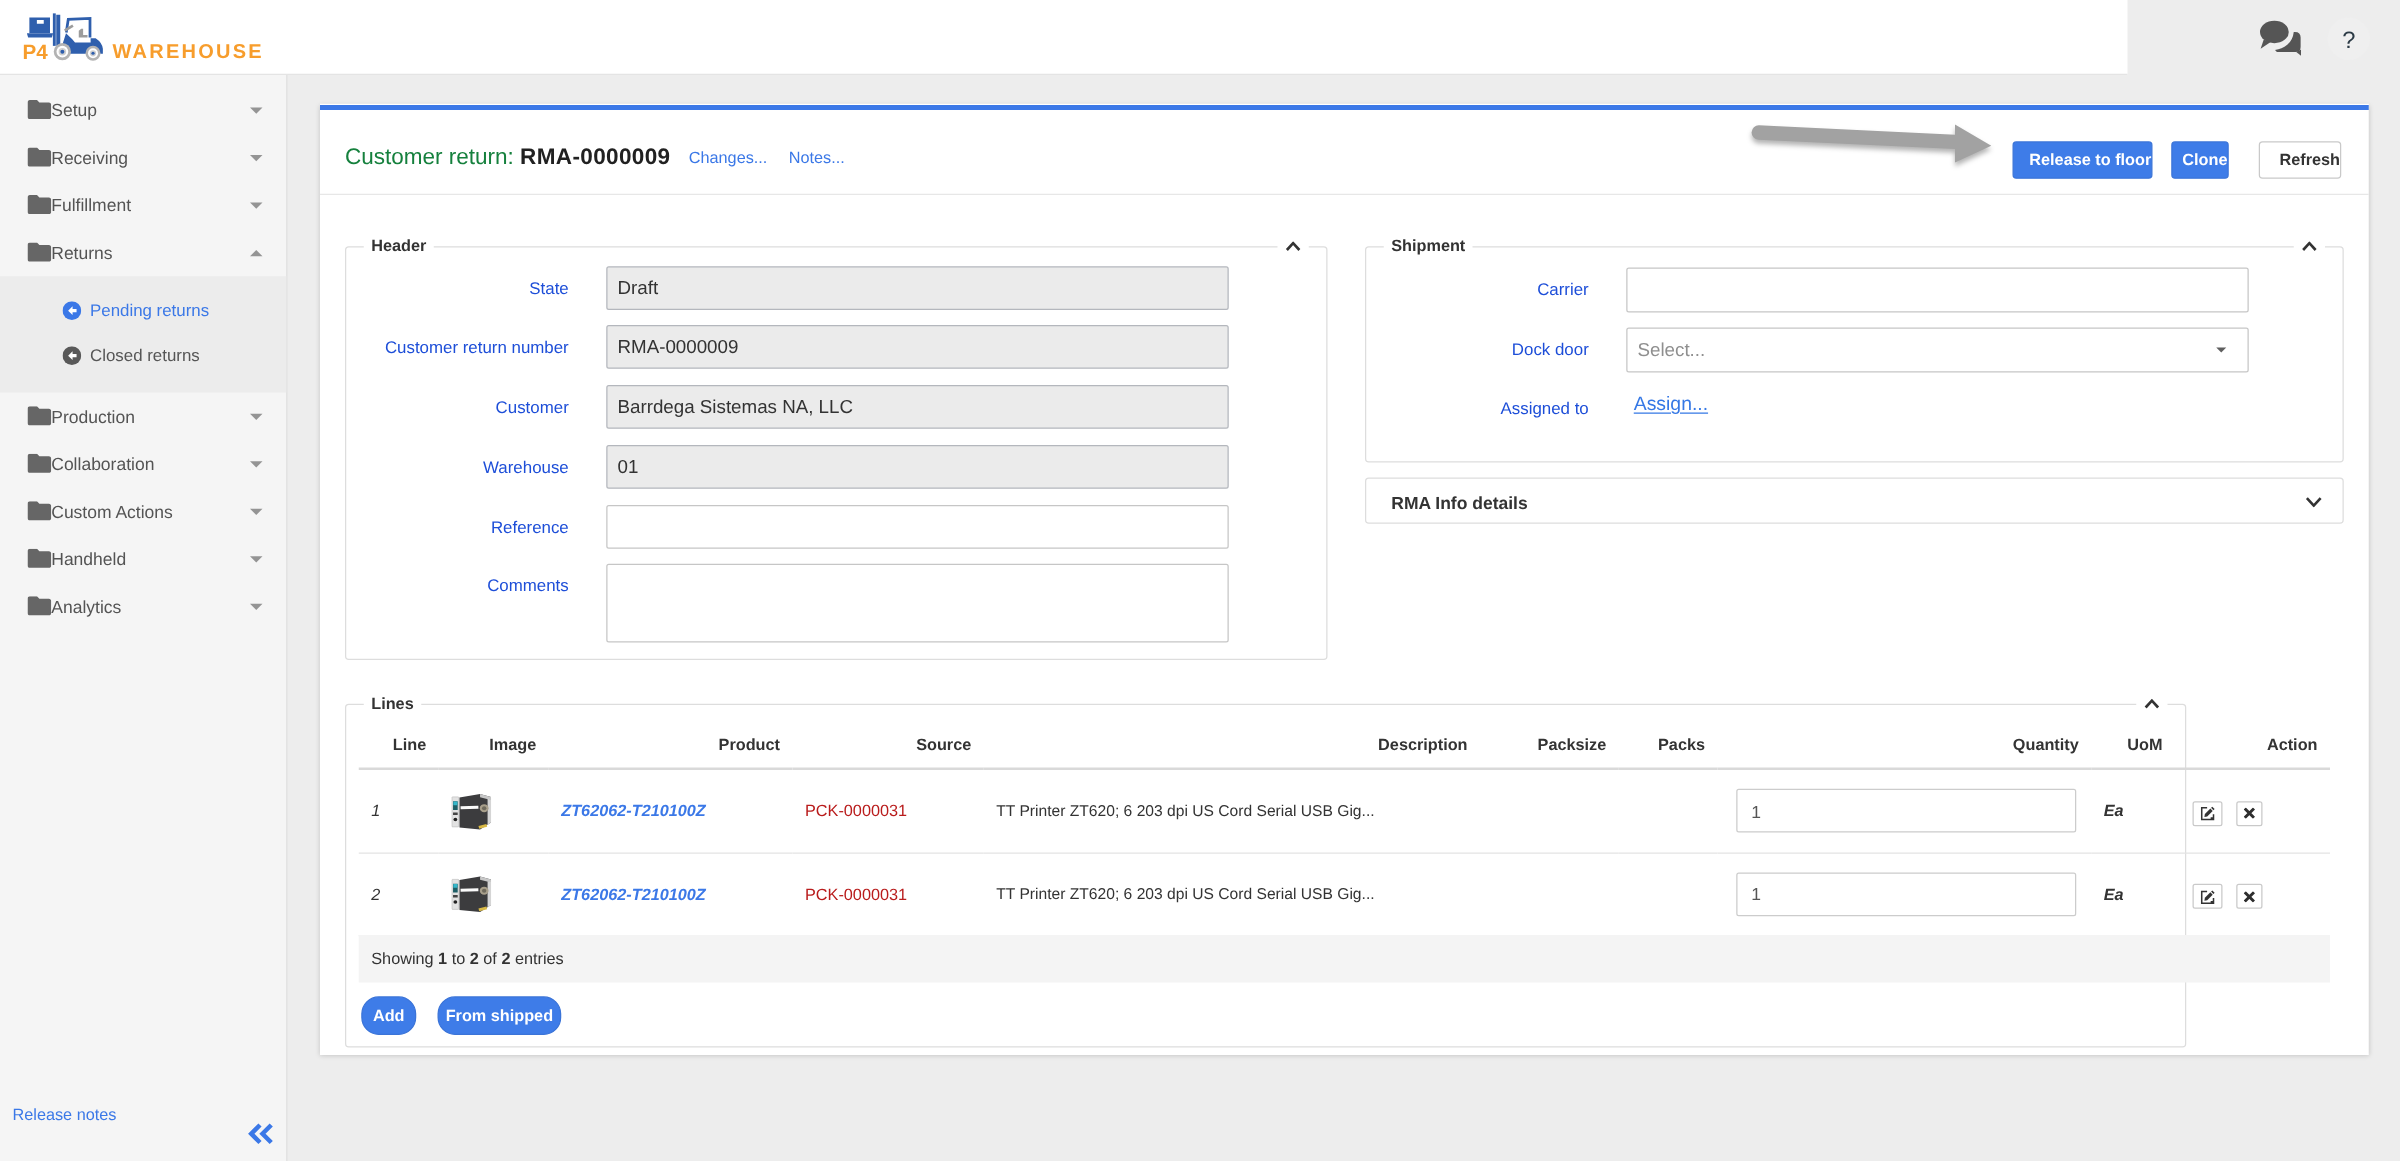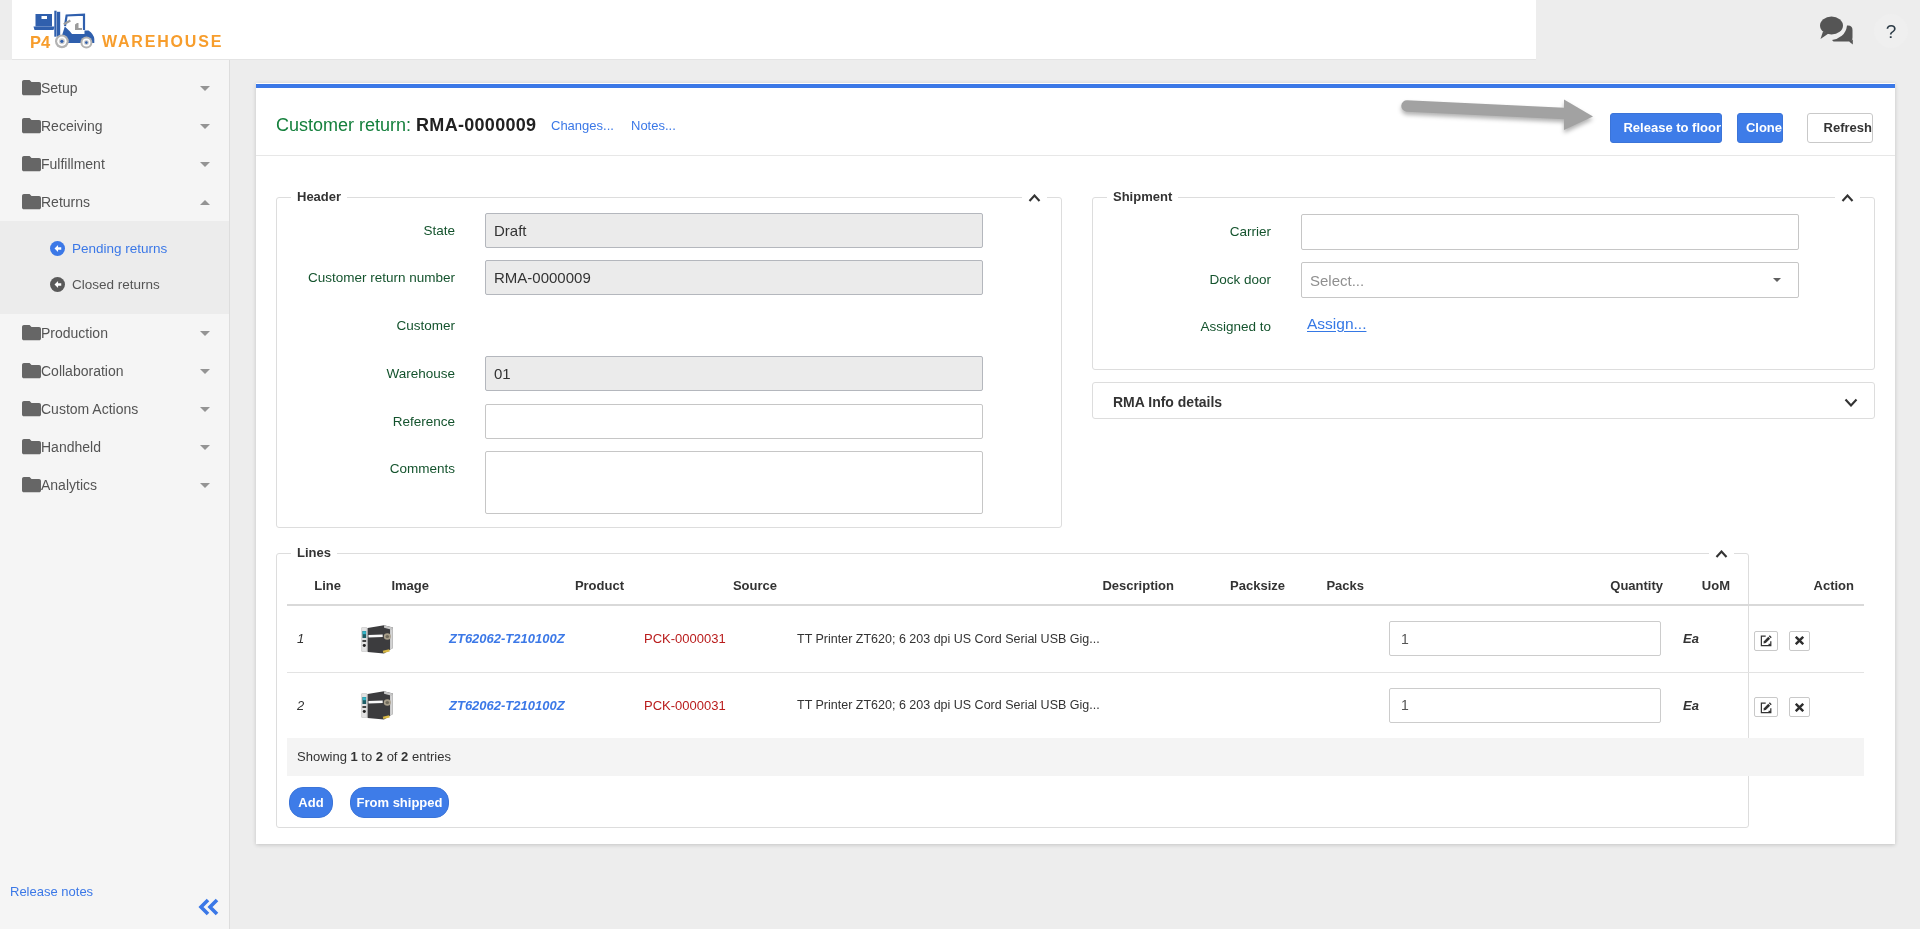--- a/index.html
+++ b/index.html
@@ -1,20 +1,20 @@
 <!DOCTYPE html>
 <html><head>
 <meta charset="utf-8">
 <style>
 * { margin:0; padding:0; box-sizing:border-box; }
 html,body { width:1920px; height:929px; overflow:hidden; }
 body { font-family:"Liberation Sans", sans-serif; background:#ededed; position:relative; }
 
 
-#topbar { position:absolute; left:12px; top:0; width:1524px; height:60px; background:#fff; border-bottom:1px solid #e4e4e4; z-index:5; }
+#topbar { position:absolute; left:0; top:0; width:1702px; height:60px; background:#fff; border-bottom:1px solid #e4e4e4; z-index:5; }
 #logo { position:absolute; left:16px; top:6px; }
 #brand { position:absolute; left:90px; top:33px; font-size:16px; font-weight:bold; color:#f79d2c; letter-spacing:1.8px; }
 #chatic { position:absolute; left:1807px; top:15px; }
 #helpc { position:absolute; left:1862px; top:14px; width:34px; height:34px; border-radius:50%; background:#efefef; }
 
 
 #sidebar { position:absolute; left:0; top:60px; width:230px; height:869px; background:#f5f5f5; border-right:1px solid #ddd; }
 .mitem { position:relative; height:38px; display:flex; align-items:center; color:#545454; font-size:14px; }
 .mitem .fico { margin-left:22px; width:19px; height:38px; display:flex; align-items:center; }
 .mitem .mtxt { }
@@ -40,22 +40,22 @@
 .btn.blue { background:#3e7ce8; color:#fff; border:1px solid #3b74d8; }
 .btn.white { background:#fff; color:#333; border:1px solid #c9c9c9; }
 #bigarrow { position:absolute; left:1142px; top:13px; }
 
 
 .fs { position:absolute; border:1px solid #ddd; border-radius:3px; background:#fff; }
 .fs .leg { position:absolute; left:14px; top:-9px; background:#fff; padding:0 6px; font-size:13px; font-weight:bold; color:#333; line-height:15px; }
 .fs-chev { position:absolute; top:-5px; background:#fff; padding:0 6px; line-height:8px; }
 #fs-header { left:20px; top:114px; width:786px; height:331px; }
 #fs-ship { left:836px; top:114px; width:783px; height:173px; }
-#fs-lines { left:20px; top:470px; width:1473px; height:275px;padding-left:36px; }
-.flabel { position:absolute; left:0; width:178px; text-align:right; font-size:13.5px; color:#14532d; }
+#fs-lines { left:20px; top:480px; width:1473px; height:275px;padding-left:36px; }
+.flabel { position:absolute; left:0; width:178px; text-align:right; font-size:13.5px; color:#1d4ed8; }
 .finput { position:absolute; left:208px; width:498px; height:35px; border:1px solid #bbb; border-radius:2px; font-size:15px; color:#333; padding:0 8px; display:flex; align-items:center; }
 .finput.gray { background:#ebebeb; border-color:#b4b7bd; }
 .finput.white { background:#fff; border-color:#c6c6c6; }
 .ph { color:#8f8f8f; }
 .selcaret { position:absolute; right:17px; top:15px; width:0; height:0; border-left:4.5px solid transparent; border-right:4.5px solid transparent; border-top:4.5px solid #5f5f5f; }
 
 
 #rmapanel { position:absolute; left:836px; top:299px; width:783px; height:37px; border:1px solid #ddd; border-radius:3px; background:#fff; }
 #rmapanel .rtxt { position:absolute; left:20px; top:11px; font-size:14px; font-weight:bold; color:#333; }
 
@@ -237,20 +237,21 @@
   <div class="fs" id="fs-header">
     <span class="leg">Header</span>
     <span class="fs-chev" style="right:14px;"><svg width="13" height="8" viewBox="0 0 13 8">
           <path d="M1.5 7 L6.5 1.5 L11.5 7" stroke="#333" stroke-width="2.1" fill="none"></path>
         </svg></span>
     <div class="flabel" style="top:25px;">State</div>
       <div class="finput gray" style="top:15px;">Draft</div>
     <div class="flabel" style="top:72px;">Customer return number</div>
       <div class="finput gray" style="top:62px;">RMA-0000009</div>
     <div class="flabel" style="top:120px;">Customer</div>
+      <div class="finput gray" style="top:110px;">Barrdega Sistemas NA, LLC</div>
     <div class="flabel" style="top:168px;">Warehouse</div>
       <div class="finput gray" style="top:158px;">01</div>
     <div class="flabel" style="top:216px;">Reference</div>
       <div class="finput white" style="top:206px;"></div>
     <div class="flabel" style="top:263px;">Comments</div>
       <div class="finput white" style="top:253px; height:63px;"></div>
   </div>
 
   <div class="fs" id="fs-ship">
     <span class="leg">Shipment</span>

